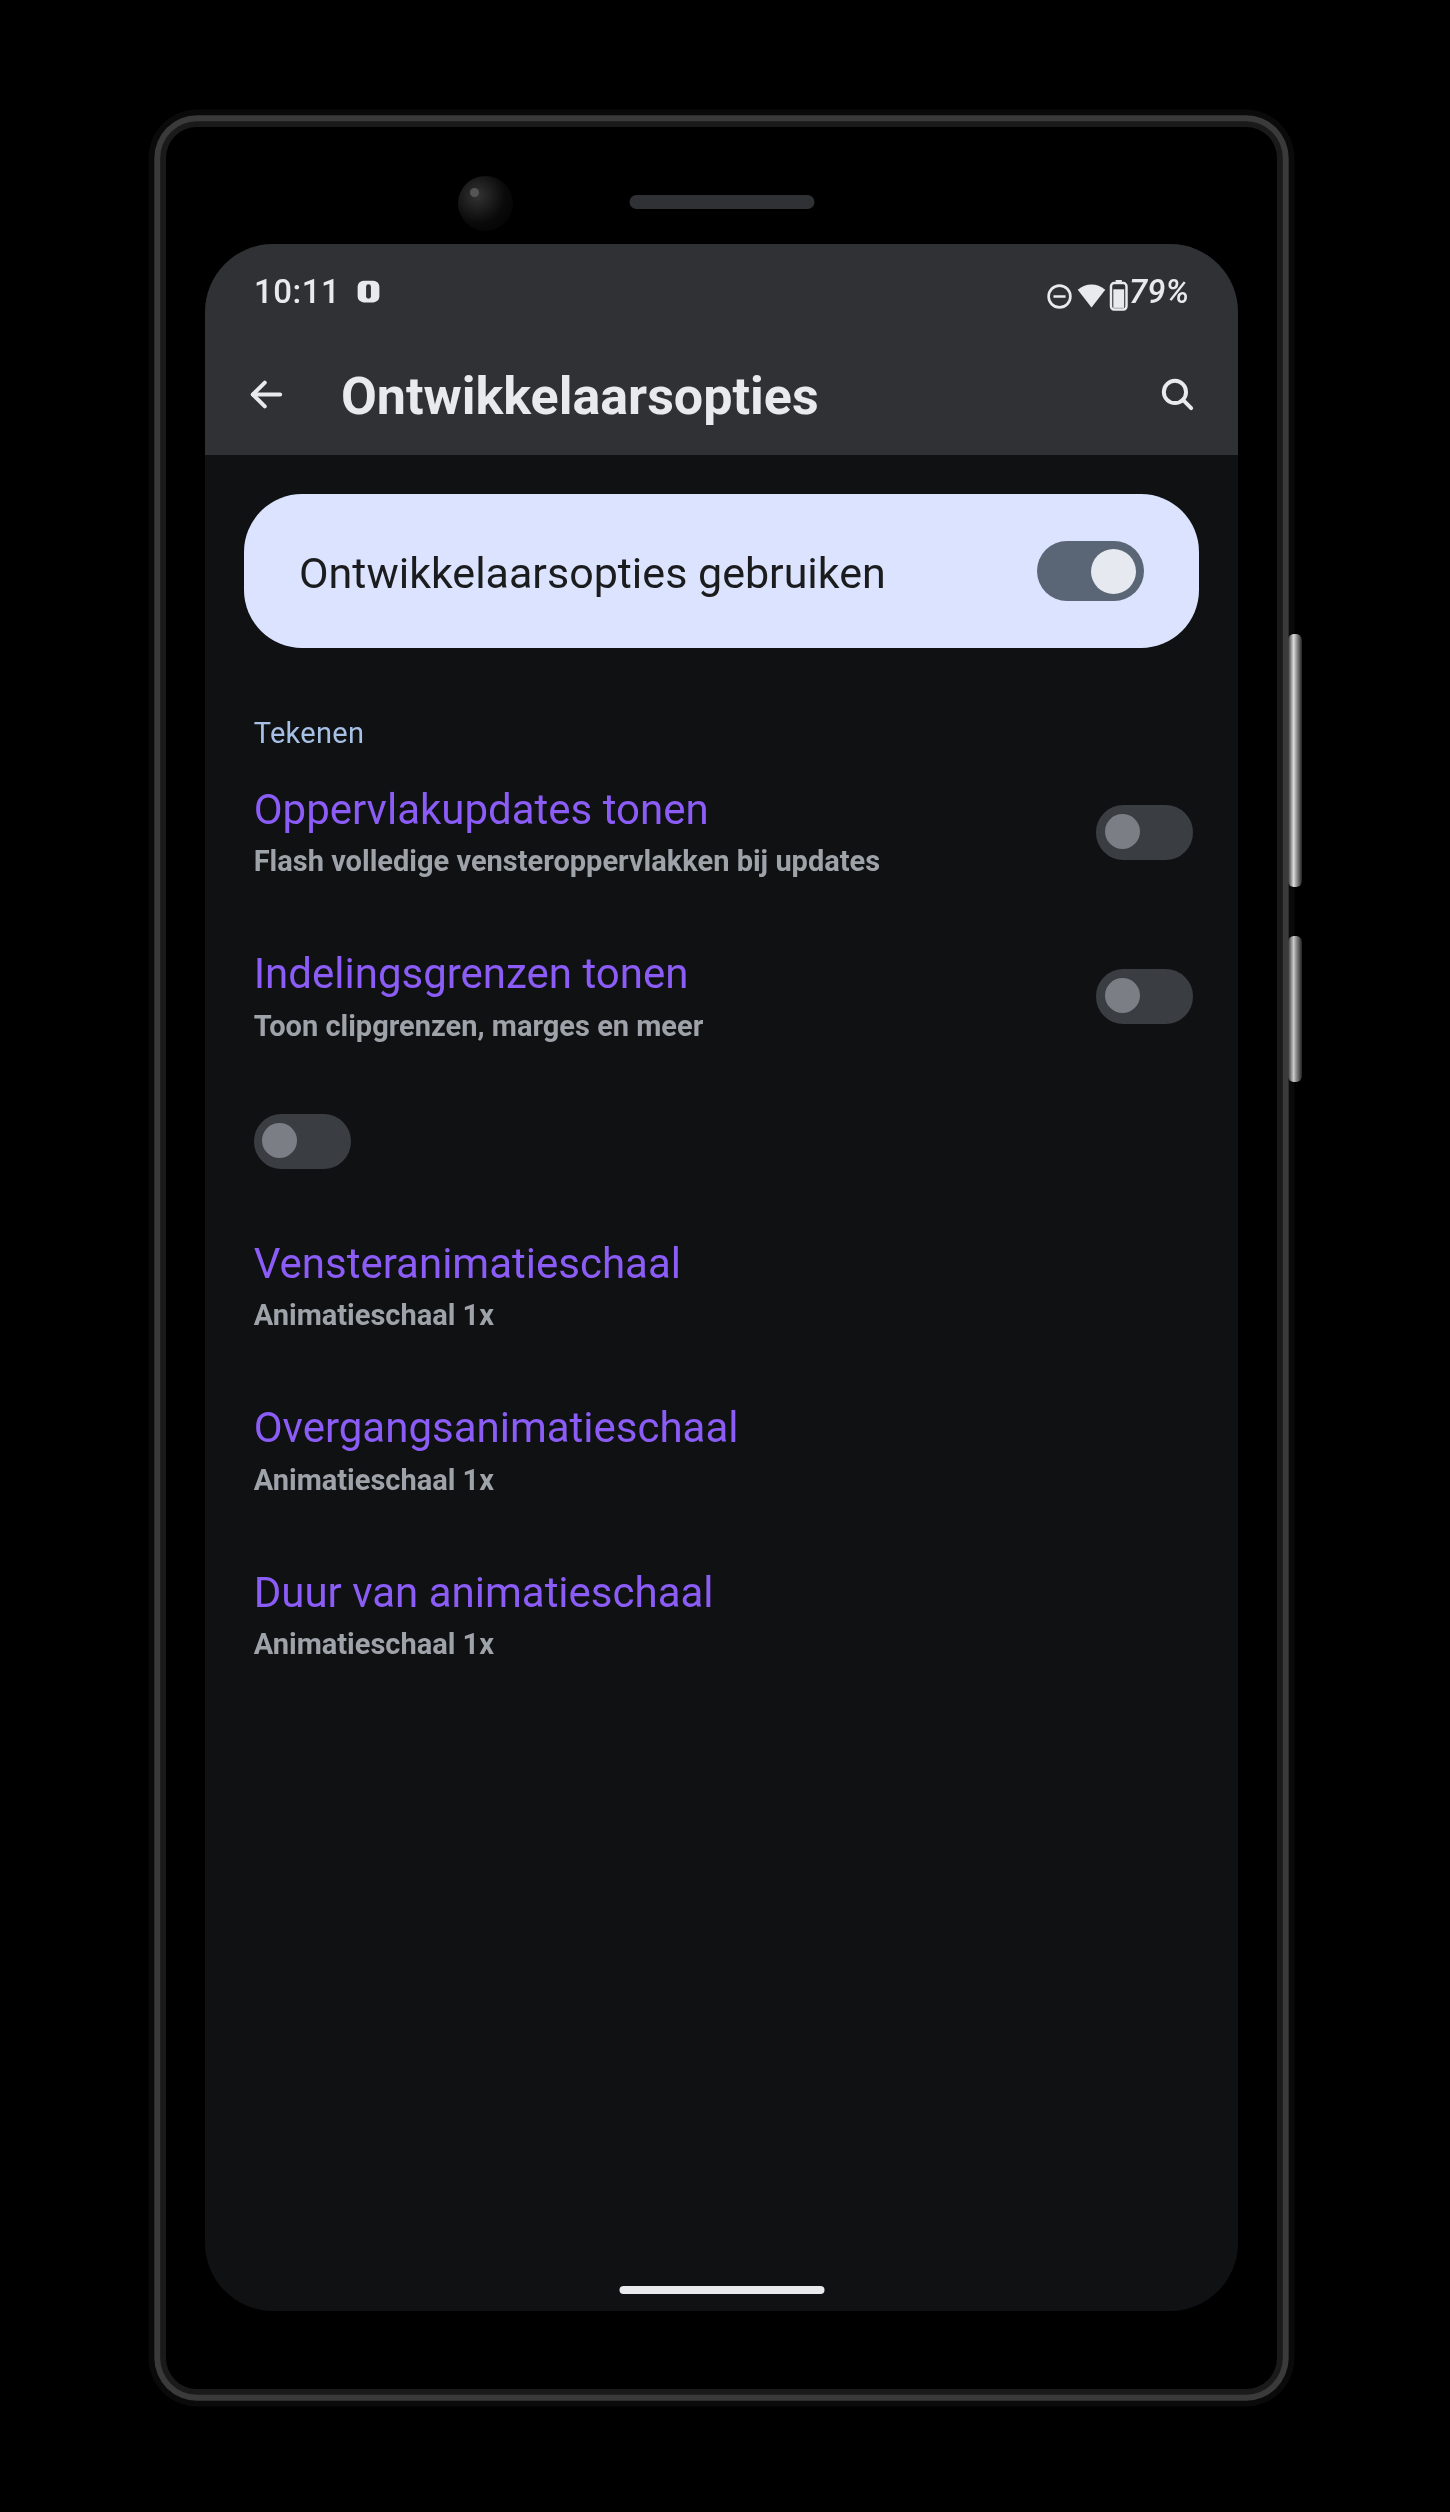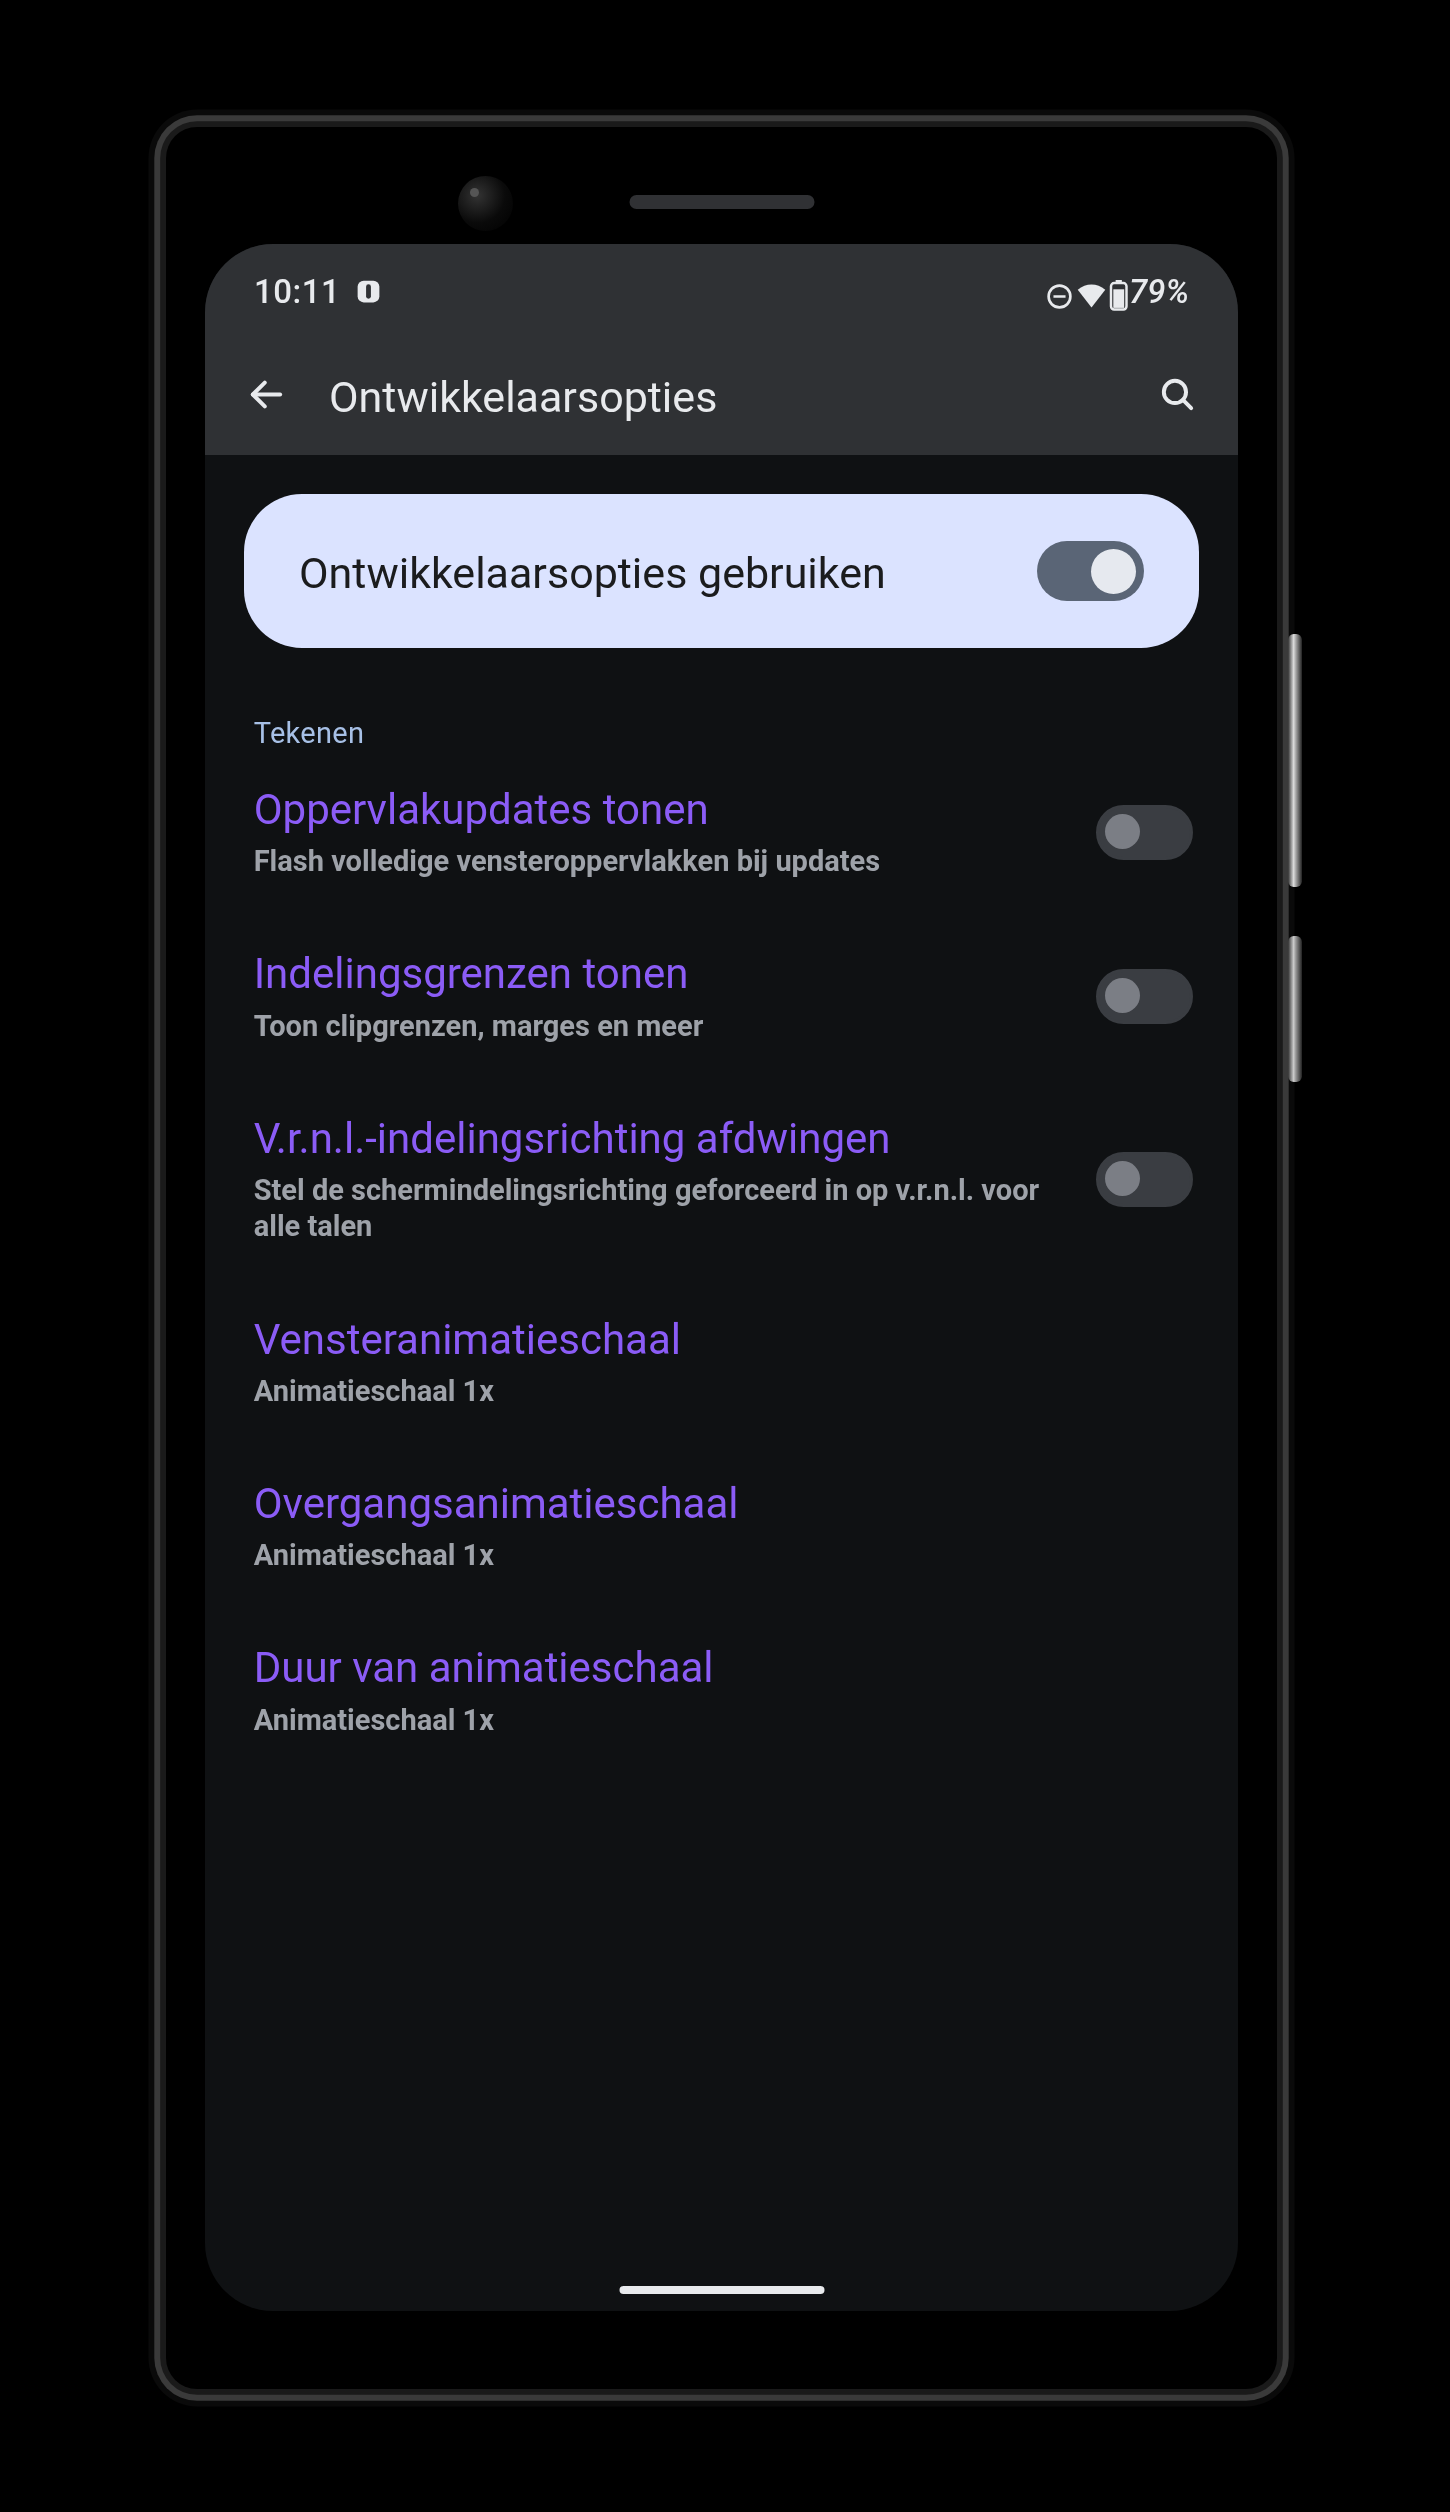--- a/index.html
+++ b/index.html
@@ -133,22 +133,23 @@
     height: 68px;
     display: flex;
     align-items: center;
     justify-content: center;
     color: #e8eaed;
     border-radius: 50%;
   }
   .appbar .title {
     flex: 1;
     color: #e8eaed;
-    font-size: 43px;
-    font-weight: 400;
+    font-size: 52px;
+    font-weight: 700;
+    margin-left: 12px;
   }
 
   
   .content {
     padding: 39px 39px 0 39px;
     display: flex;
     flex-direction: column;
     color: #e8eaed;
   }
 
@@ -335,24 +336,20 @@
 
         <div class="row">
           <div class="texts">
             <div class="title-t">Indelingsgrenzen tonen</div>
             <div class="sub-t">Toon clipgrenzen, marges en meer</div>
           </div>
           <div class="toggle-off"></div>
         </div>
 
         <div class="row">
-          <div class="texts">
-            <div class="title-t">V.r.n.l.-indelingsrichting afdwingen</div>
-            <div class="sub-t">Stel de schermindelingsrichting geforceerd in op v.r.n.l. voor alle talen</div>
-          </div>
           <div class="toggle-off"></div>
         </div>
 
         <div class="row">
           <div class="texts">
             <div class="title-t">Vensteranimatieschaal</div>
             <div class="sub-t">Animatieschaal 1x</div>
           </div>
         </div>
 

